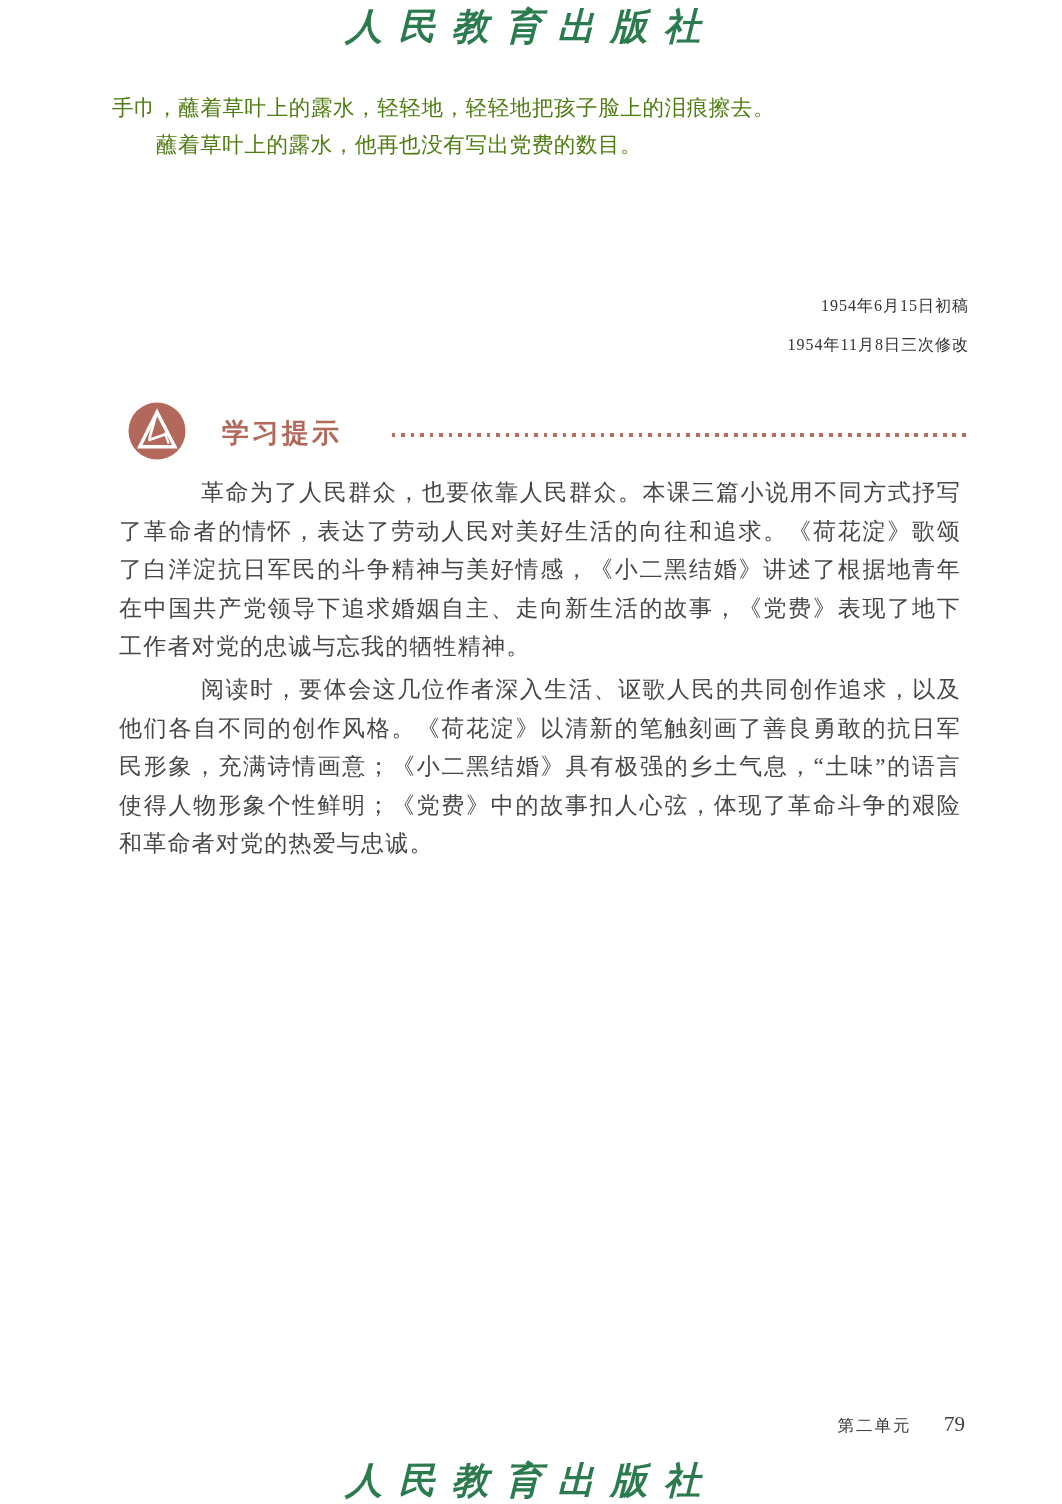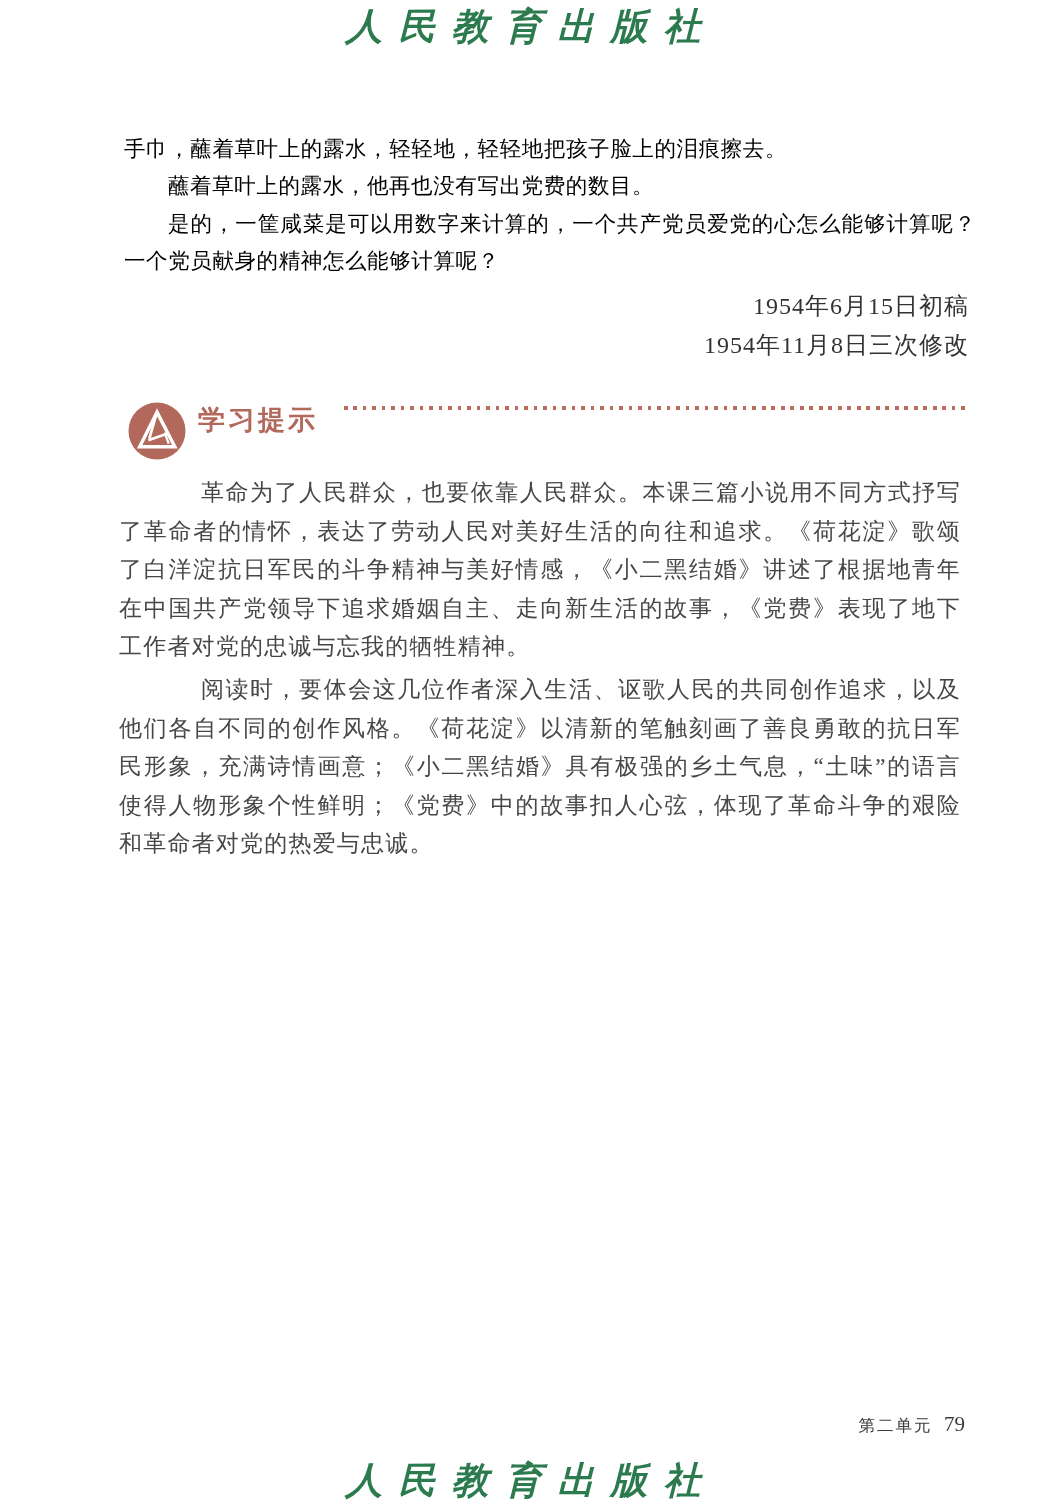--- a/index.html
+++ b/index.html
@@ -25,53 +25,54 @@
     font-size: 37px;
     letter-spacing: 16px;
     white-space: nowrap;
   }
   .logo-top    { top: 2px; }
   .logo-bottom { top: 1456px; }
 
   
   .main-text {
     position: absolute;
-    left: 124px; top: 90px;
+    left: 112px; top: 90px;
     width: 852px;
     font-size: 21.5px;
     line-height: 37.3px;
-    color: #000000;
+    color: #4d7c0f;
     text-align: justify;
     text-justify: inter-ideograph;
     letter-spacing: 0.6px;
-    margin-top: 41px;
   }
   .main-text p { margin: 0; }
   .main-text p.indent { text-indent: 44px; }
 
   
   .dates {
     position: absolute;
     left: 113px; top: 287px;
     width: 856px;
     text-align: right;
     font-family: "Liberation Serif", serif;
-    font-size: 24px;
+    font-size: 16px;
     line-height: 38.5px;
     color: #333333;
     letter-spacing: 1px;
   }
   .dates p { margin: 0; }
 
   
   .tips-header {
     position: absolute;
     left: 128px; top: 402px;
     width: 840px; height: 62px;
     display: flex;
+    align-items: center;
+    gap: 24px;
   }
   .tips-icon { width: 58px; height: 58px; flex: 0 0 auto; }
   .tips-title {
     margin-left: 12px;
     color: #b2685a;
     font-size: 27px;
     font-weight: bold;
     letter-spacing: 3px;
     white-space: nowrap;
   }
@@ -108,34 +109,33 @@
     color: #3c3c3c;
     white-space: nowrap;
   }
   .footer .unit {
     font-size: 16.5px;
     letter-spacing: 2px;
   }
   .footer .pageno {
     font-family: "Liberation Serif", serif;
     font-size: 21px;
-    margin-left: 7px;
+    margin-left: 28px;
   }
 </style>
 </head>
 <body>
 
 <div class="page">
 
   <div class="logo logo-top">人民教育出版社</div>
 
   <div class="main-text">
     <p>手巾，蘸着草叶上的露水，轻轻地，轻轻地把孩子脸上的泪痕擦去。</p>
     <p class="indent">蘸着草叶上的露水，他再也没有写出党费的数目。</p>
-    <p class="indent">是的，一筐咸菜是可以用数字来计算的，一个共产党员爱党的心怎么能够计算呢？一个党员献身的精神怎么能够计算呢？</p>
   </div>
 
   <div class="dates">
     <p>1954年6月15日初稿</p>
     <p>1954年11月8日三次修改</p>
   </div>
 
   <div class="tips-header">
     <span>
       <svg class="tips-icon" viewBox="0 0 57 57" xmlns="http://www.w3.org/2000/svg">

